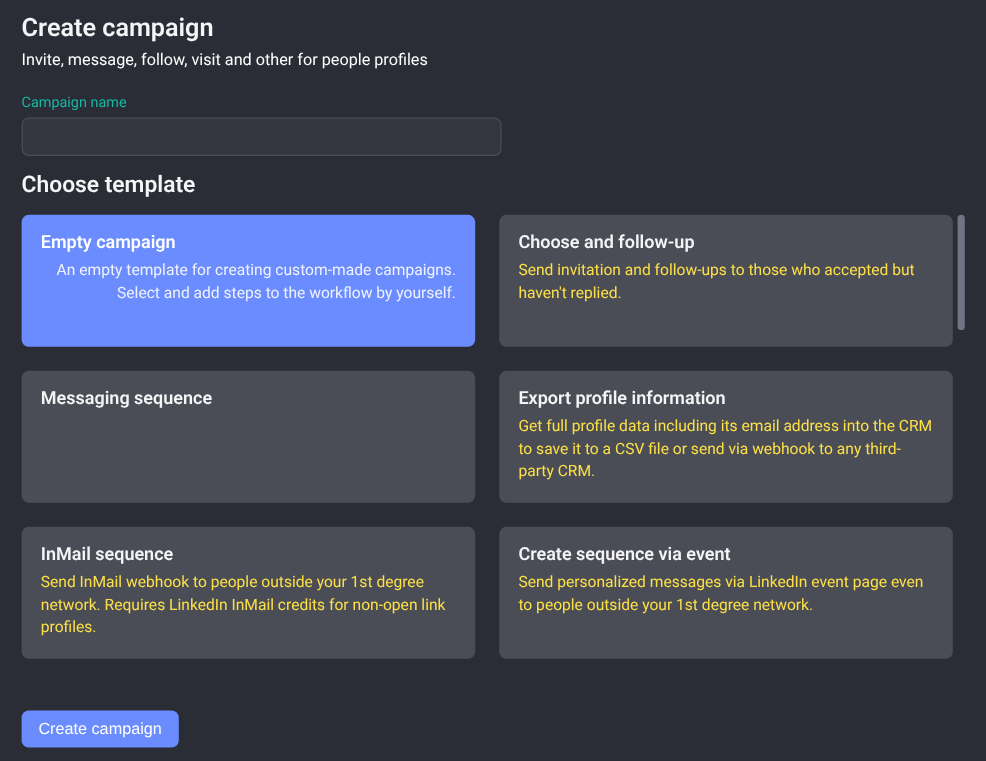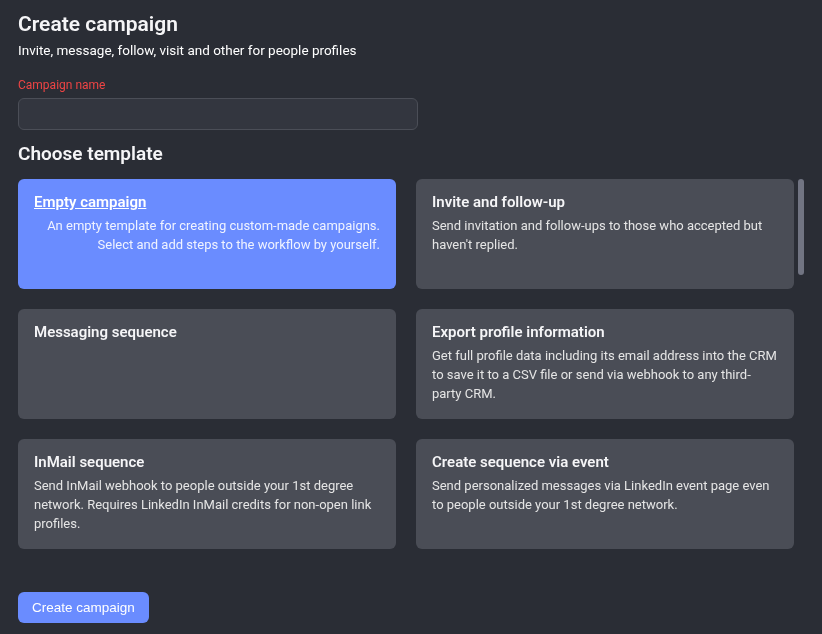--- a/index.html
+++ b/index.html
@@ -27,21 +27,21 @@
       color: #f5f5f7;
       margin-bottom: 6px;
     }
     .page-subtitle {
       font-size: 13.5px;
       color: #ffffff;
       margin-bottom: 20px;
     }
     .field-label {
       font-size: 12px;
-      color: #ef4444;
+      color: #14b8a6;
       margin-bottom: 6px;
       display: block;
     }
     .campaign-input {
       width: 400px;
       height: 32px;
       background-color: #33363f;
       border: 1px solid #4b4e57;
       border-radius: 6px;
       padding: 0 10px;
@@ -75,26 +75,25 @@
       background-color: #6a8cff;
     }
     .template-card .card-title {
       font-size: 15px;
       font-weight: 600;
       color: #f5f5f7;
       margin-bottom: 6px;
     }
     .template-card.selected .card-title {
       color: #ffffff;
-      text-decoration: underline;
     }
     .template-card .card-desc {
       font-size: 13px;
       line-height: 1.45;
-      color: #e5e5e5;
+      color: #fde047;
     }
     .template-card.selected .card-desc {
       color: #f0f3ff;
       text-align: right;
     }
     .scroll-indicator {
       position: absolute;
       top: 0;
       right: 0;
       width: 6px;
@@ -138,21 +137,21 @@
 
   <div class="template-grid-wrapper">
     <div class="template-grid">
 
       <div class="template-card selected">
         <div class="card-title">Empty campaign</div>
         <div class="card-desc">An empty template for creating custom-made campaigns. Select and add steps to the workflow by yourself.</div>
       </div>
 
       <div class="template-card">
-        <div class="card-title">Invite and follow-up</div>
+        <div class="card-title">Choose and follow-up</div>
         <div class="card-desc">Send invitation and follow-ups to those who accepted but haven't replied.</div>
       </div>
 
       <div class="template-card">
         <div class="card-title">Messaging sequence</div>
       </div>
 
       <div class="template-card">
         <div class="card-title">Export profile information</div>
         <div class="card-desc">Get full profile data including its email address into the CRM to save it to a CSV file or send via webhook to any third-party CRM.</div>

